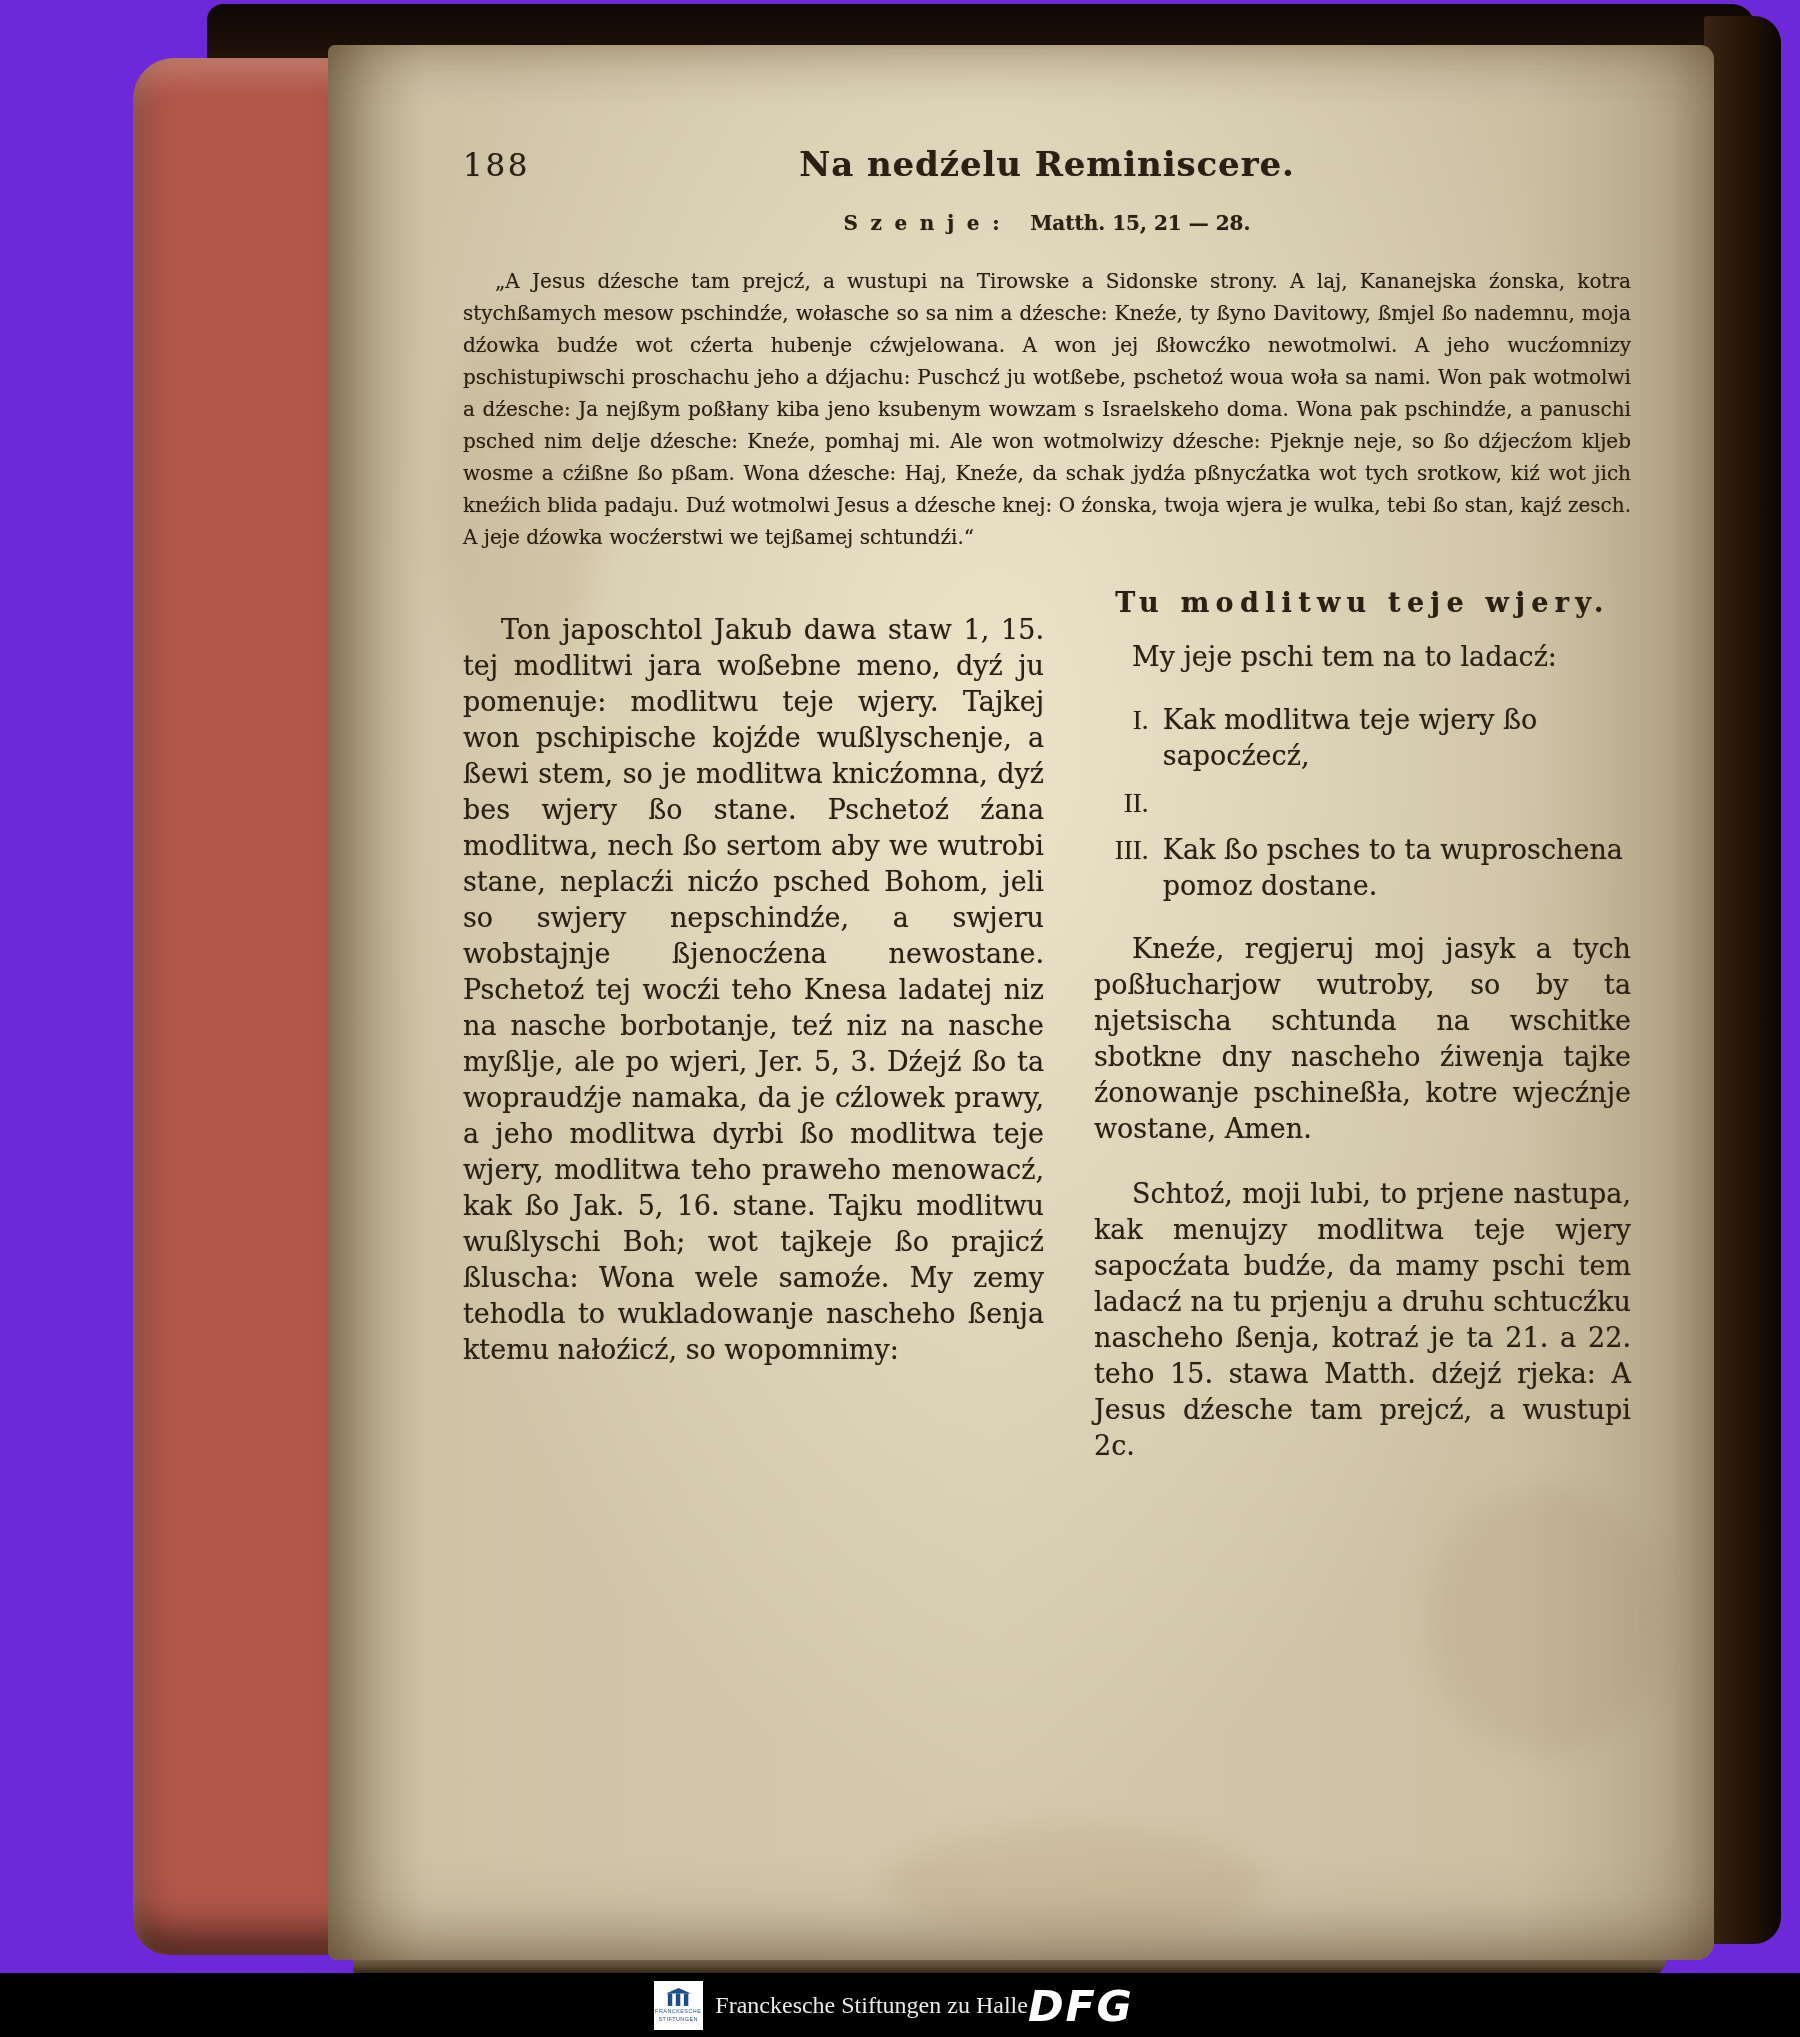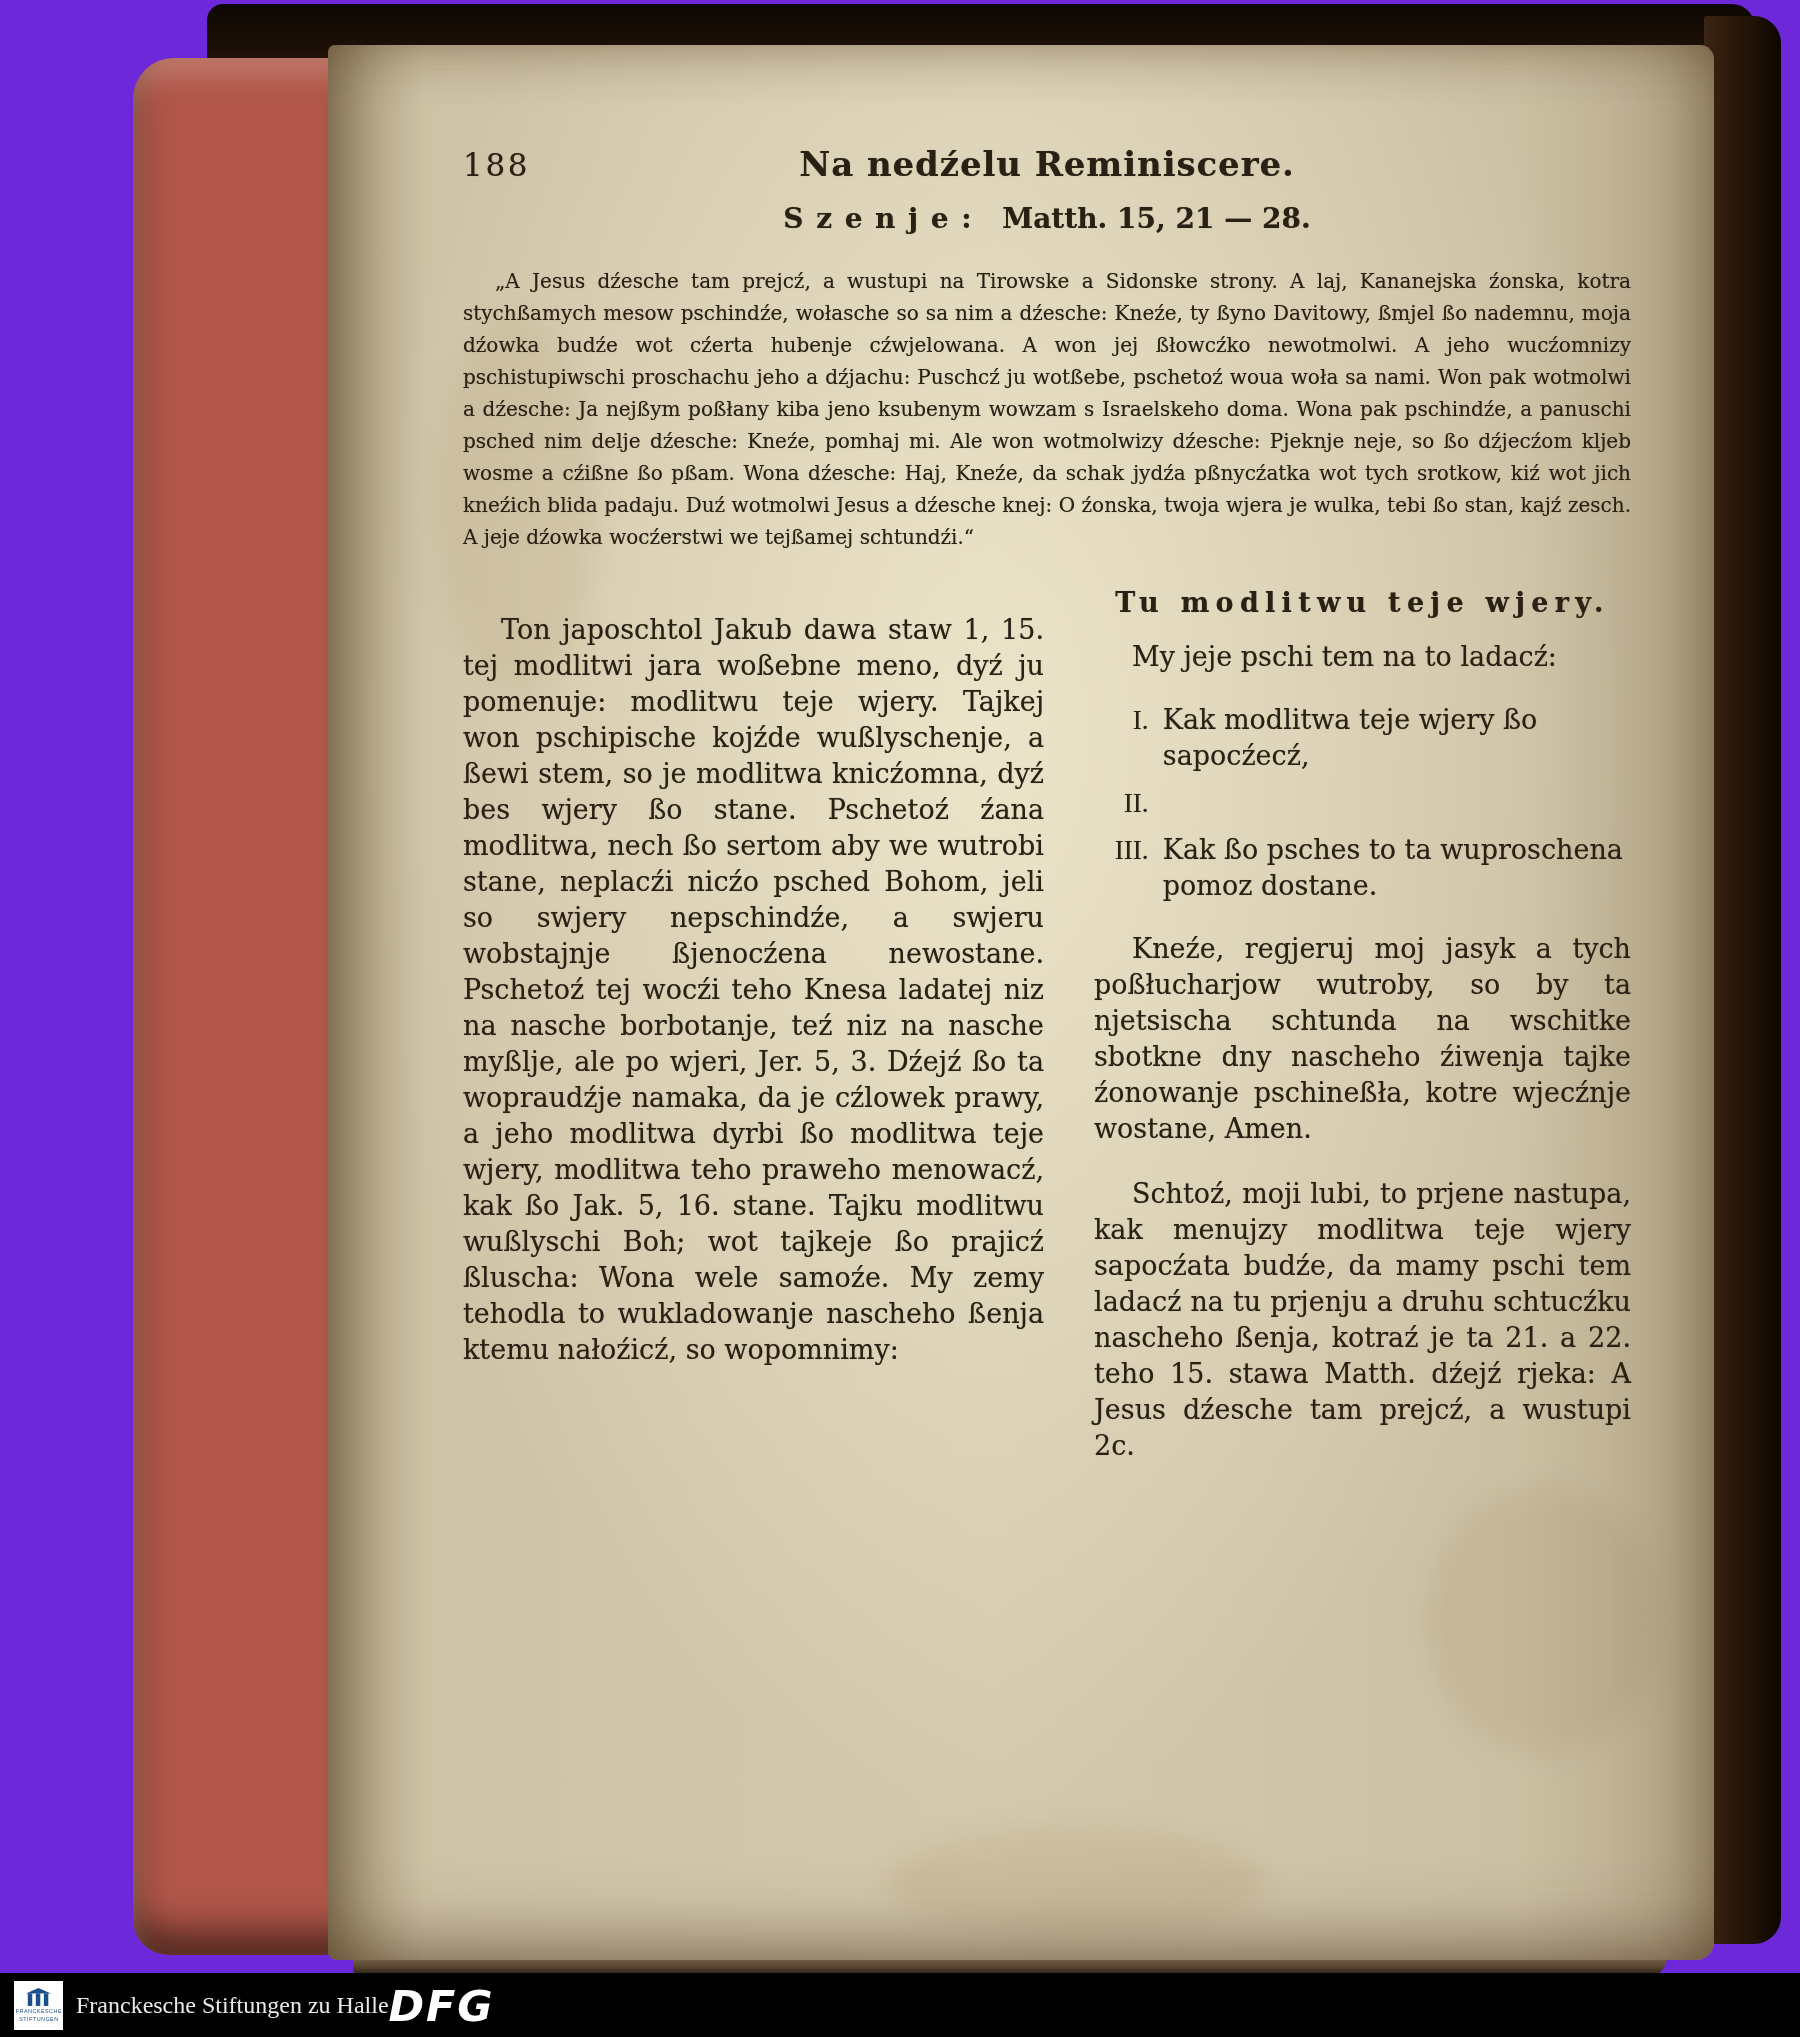--- a/index.html
+++ b/index.html
@@ -64,21 +64,21 @@
   
   .content {
     position:absolute; left:135px; right:83px; top:99px;
     color:#2a2013;
     text-shadow:0 0 0.9px rgba(42,32,19,.45);
   }
   .header-row { display:grid; grid-template-columns:135px 1fr 135px; align-items:baseline; }
   .page-num { font-size:31px; letter-spacing:2.7px; }
   .running-header { text-align:center; font-size:34px; font-weight:bold; letter-spacing:0.9px; }
 
-  .section-line { text-align:center; margin-top:18px; font-size:28px; font-weight:bold; }
+  .section-line { text-align:center; margin-top:27px; font-size:20px; font-weight:bold; }
   .section-label { letter-spacing:12.6px; margin-right:18px; }
 
   .gospel {
     margin-top:30px; font-size:20px; line-height:32px;
     text-align:justify; text-indent:32px;
   }
 
   .cols { display:flex; gap:50px; margin-top:32px; }
   .col-left { width:581px; font-size:27px; line-height:36px; text-align:justify; text-indent:38px; }
   .col-right { flex:1; font-size:27px; line-height:36px; }
@@ -88,21 +88,21 @@
   .list { margin-top:16px; }
   .list-item { display:flex; gap:14.4px; margin-bottom:10.8px; padding-left:5.4px; }
   .numeral { flex:0 0 49px; text-align:right; font-family:"Liberation Serif", serif; }
   .list-item .item-text { flex:1; }
   .col-right .prayer { margin-top:27px; text-indent:38px; text-align:justify; }
   .col-right .closing { margin-top:29px; text-indent:38px; text-align:justify; }
 
   
   .footer {
     position:absolute; left:0; bottom:0; width:100%; height:65px;
-    background:#000; display:flex; align-items:center; justify-content:flex-start;
+    background:#000; display:flex; align-items:center; justify-content:center;
     padding:0 14.4px; box-sizing:border-box;
   }
   .footer-left { display:flex; align-items:center; gap:12.6px; }
   .logo-square {
     width:49px; height:49px; background:#fff; display:flex; flex-direction:column;
     align-items:center; justify-content:center; gap:1.8px;
   }
   .logo-caption { font-family:"Liberation Sans", sans-serif; font-size:5.4px; line-height:6.3px; color:#1b4f8a; letter-spacing:0.5px; text-align:center; }
   .institution { color:#e9e9e9; font-family:"Liberation Serif", serif; font-size:24px; }
   .dfg {

